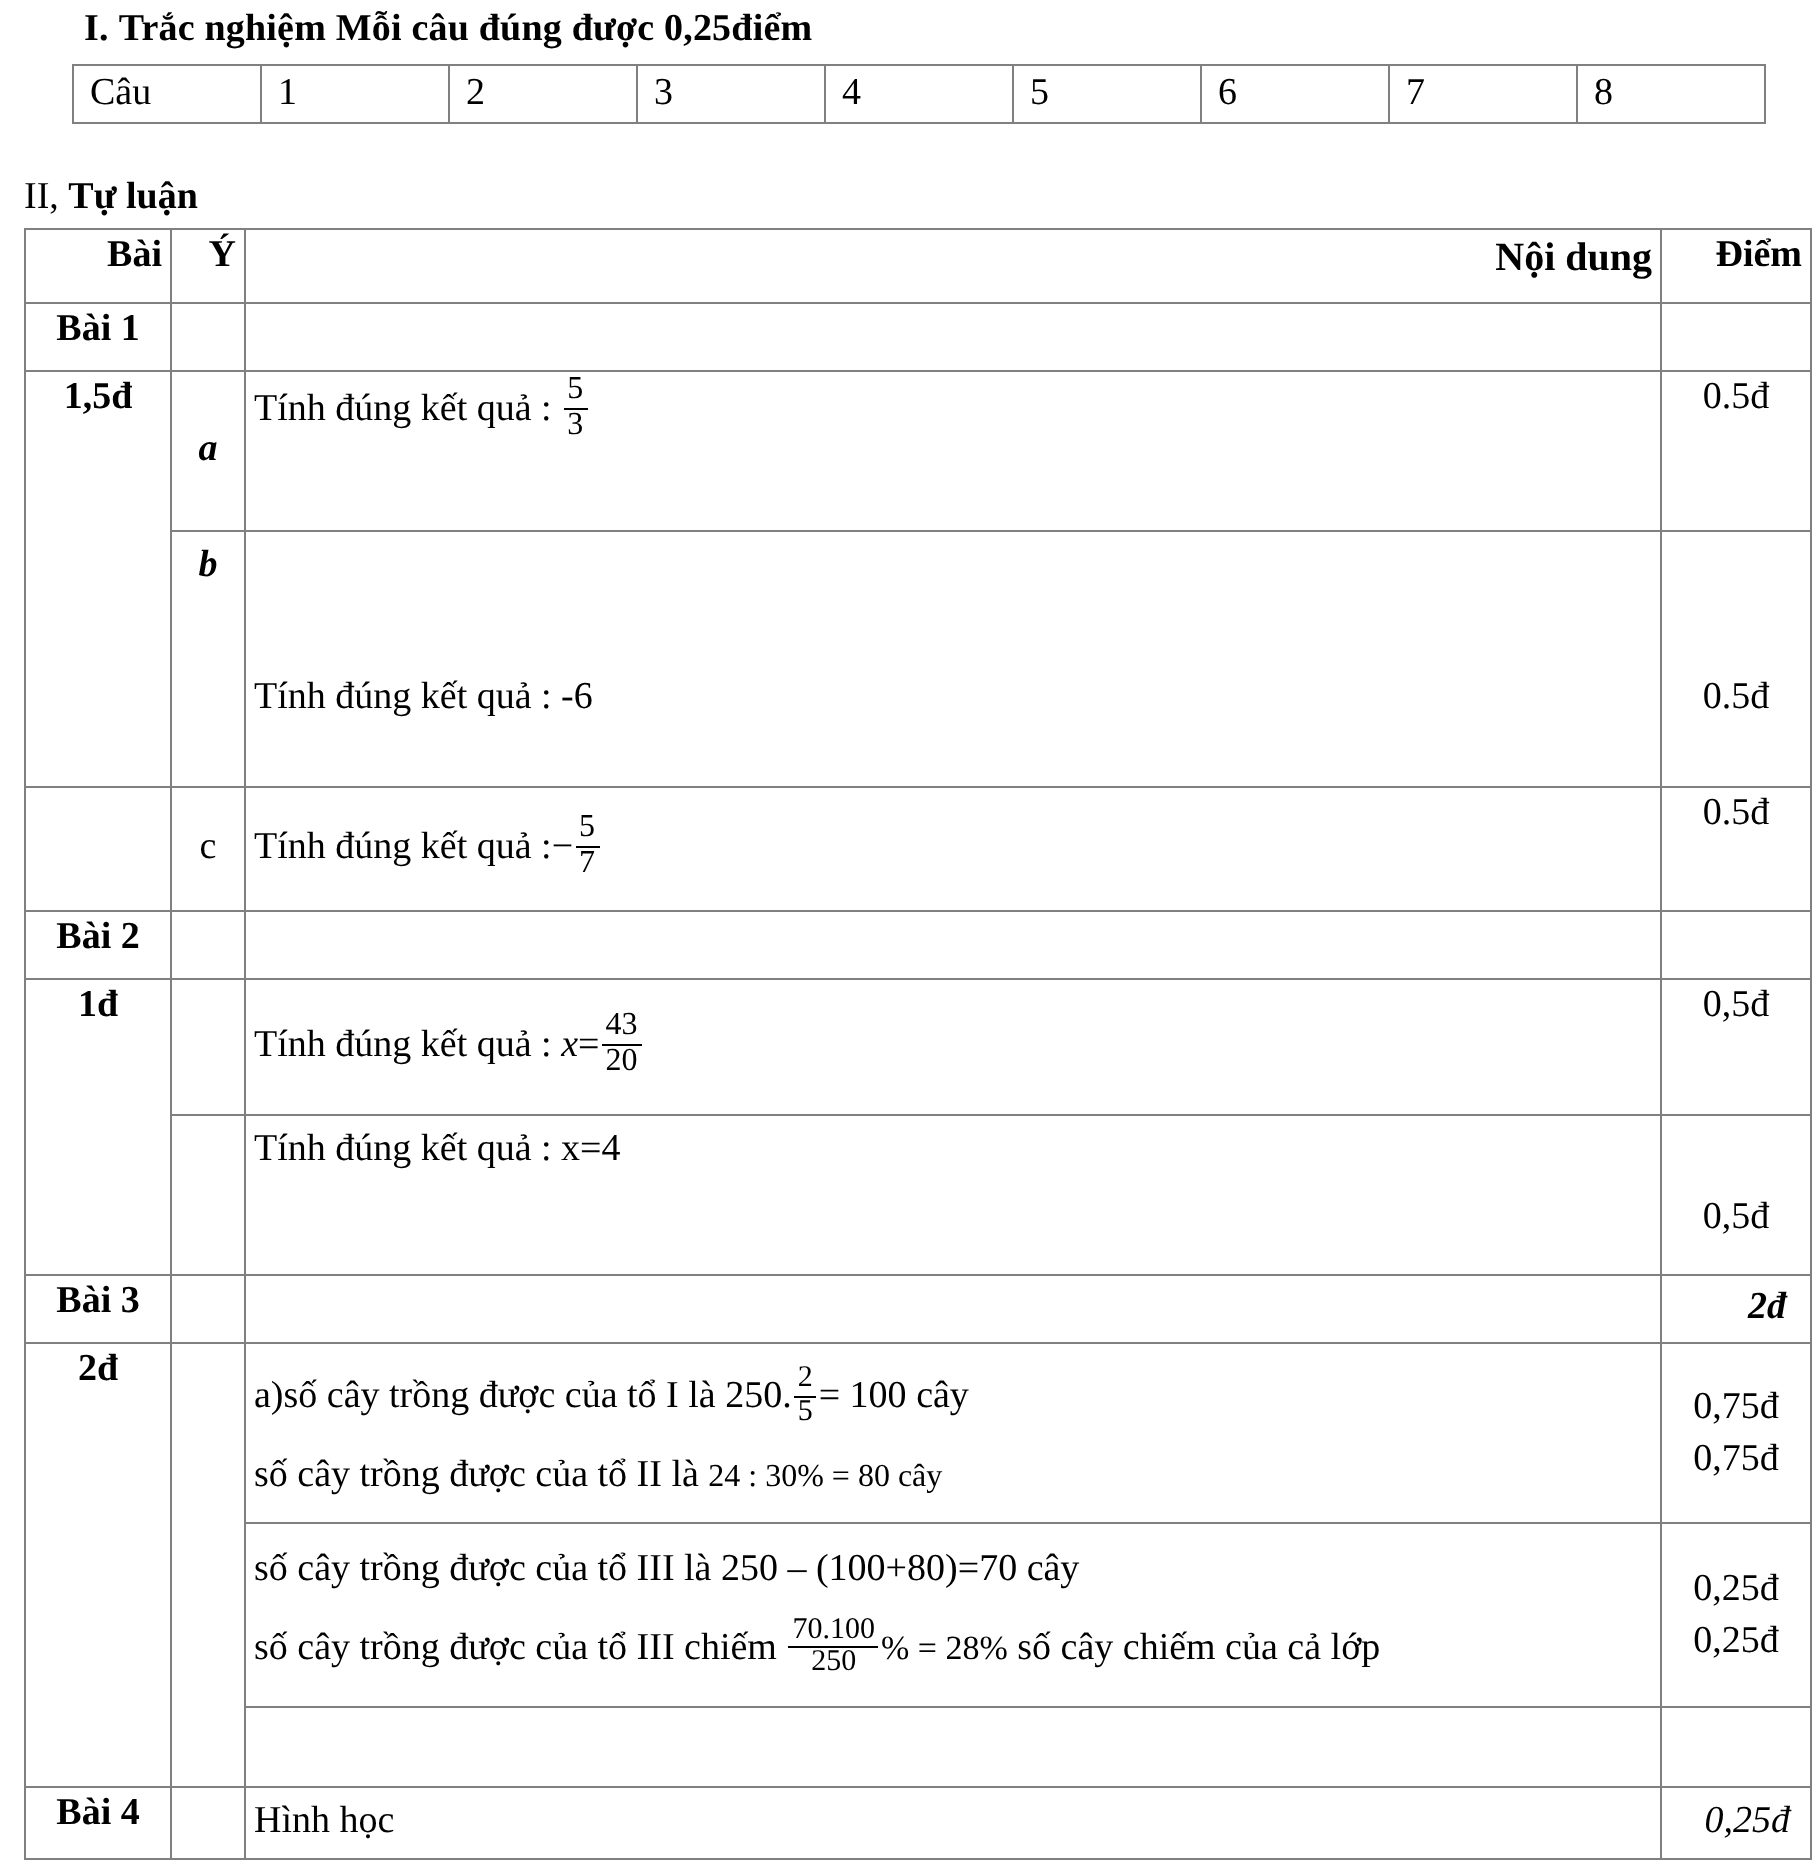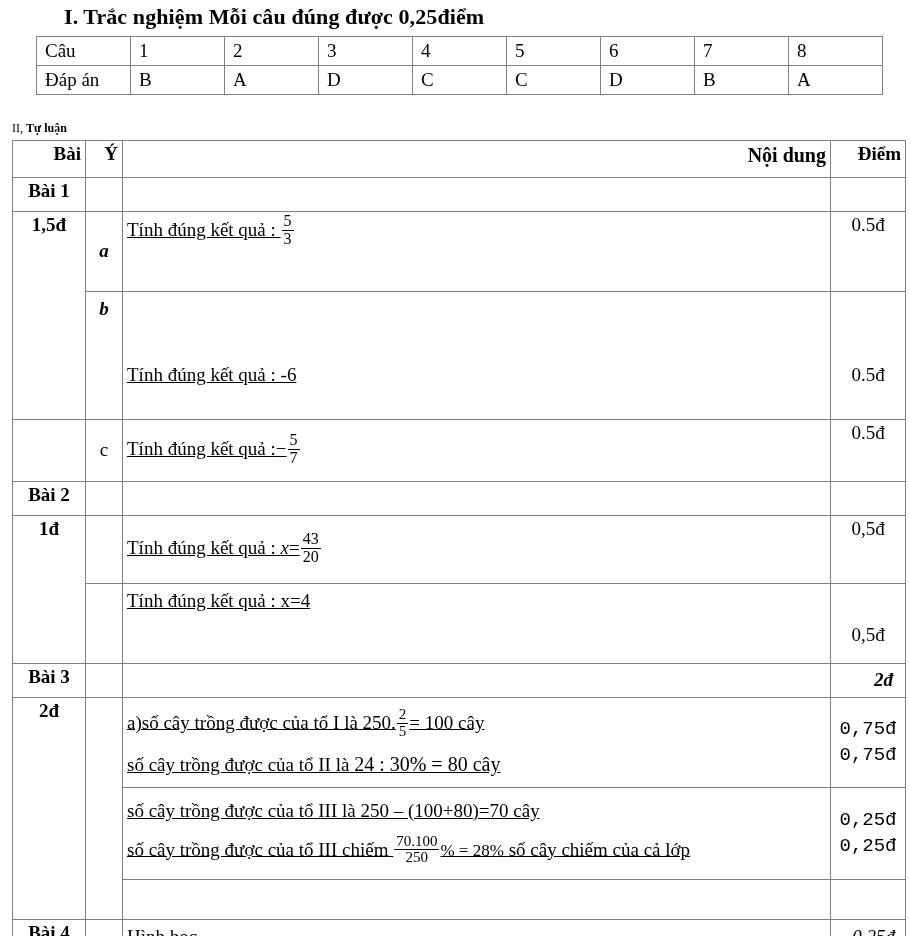--- a/index.html
+++ b/index.html
@@ -12,23 +12,23 @@
     height: 936px;
     font-family: "Liberation Serif", "DejaVu Serif", serif;
     color: #000000;
     overflow: hidden;
   }
 
   .page { position: relative; width: 910px; height: 936px; }
 
   
   .sec1-title {
-    font-size: 22px;
+    font-size: 19px;
     font-weight: bold;
-    padding: 4px 0 6px 64px;
+    padding: 4px 0 6px 42px;
     letter-spacing: 0.1px;
     white-space: nowrap;
   }
   .sec1-title .numeral { margin-right: 5px; }
 
   table.mc {
     border-collapse: collapse;
     margin-left: 36px;
     width: 765px;
     table-layout: fixed;
@@ -40,21 +40,21 @@
     padding: 1px 0 2px 8px;
     line-height: 1.05;
     vertical-align: middle;
     white-space: nowrap;
   }
   table.mc td.lbl { width: 85px; }
   table.mc td.ans { width: 85px; }
 
   
   .sec2-title {
-    font-size: 12px;
+    font-size: 19px;
     padding: 26px 0 4px 12px;
     white-space: nowrap;
   }
   .sec2-title .rom { font-weight: normal; }
   .sec2-title .bold { font-weight: bold; }
 
   table.grade {
     border-collapse: collapse;
     margin-left: 12px;
     width: 893px;
@@ -100,32 +100,31 @@
     text-align: center;
     font-size: 19px;
   }
   .y-cell.ital { font-style: italic; font-weight: bold; }
   .y-cell.top { vertical-align: top; padding-top: 6px; }
   .y-cell.mid { vertical-align: middle; }
 
   .content-cell {
     padding-left: 10px;
     padding-right: 6px;
-    text-decoration: underline;
   }
 
   .pts {
     text-align: center;
     vertical-align: middle;
     font-size: 19px;
     white-space: nowrap;
   }
   .pts.bold-ital { font-weight: bold; font-style: italic; text-align: right; padding-right: 12px; }
   .pts.ital { font-style: italic; padding-right: 10px; text-align: right;}
-  .pts .pline { display: block; line-height: 1.35; font-family: Liberation Mono, monospace; }
+  .pts .pline { display: block; line-height: 1.35; }
 
   .txt { white-space: nowrap; }
 
   
   .frac {
     display: inline-block;
     vertical-align: middle;
     text-align: center;
     font-size: 16px;
     line-height: 1.05;
@@ -168,31 +167,20 @@
         <td class="lbl">Câu</td>
         <td class="ans">1</td>
         <td class="ans">2</td>
         <td class="ans">3</td>
         <td class="ans">4</td>
         <td class="ans">5</td>
         <td class="ans">6</td>
         <td class="ans">7</td>
         <td class="ans">8</td>
       </tr>
-      <tr>
-        <td class="lbl">Đáp án</td>
-        <td class="ans">B</td>
-        <td class="ans">A</td>
-        <td class="ans">D</td>
-        <td class="ans">C</td>
-        <td class="ans">C</td>
-        <td class="ans">D</td>
-        <td class="ans">B</td>
-        <td class="ans">A</td>
-      </tr>
     </tbody>
   </table>
 
   <div class="sec2-title">
     <span class="rom">II,</span>
     <span class="bold">Tự luận</span>
   </div>
 
   <table class="grade">
     <colgroup>
@@ -298,21 +286,21 @@
           <span class="line">
             <span>a)số cây trồng được của tổ I là</span>
             <span>250.</span><span class="frac sm">
               <span class="num">2</span>
               <span class="den">5</span>
             </span><span>= 100</span>
             <span>cây</span>
           </span>
           <span class="line">
             <span>số cây trồng được của tổ II là</span>
-            <span style="font-size:20px;">24 : 30% = 80 cây</span>
+            <span style="font-size:16px;">24 : 30% = 80 cây</span>
           </span>
         </td>
         <td class="pts" style="vertical-align:middle;">
           <span class="pline">0,75đ</span>
           <span class="pline">0,75đ</span>
         </td>
       </tr>
 
       <tr class="row-b3b">
         <td class="content-cell" style="vertical-align:middle;">

